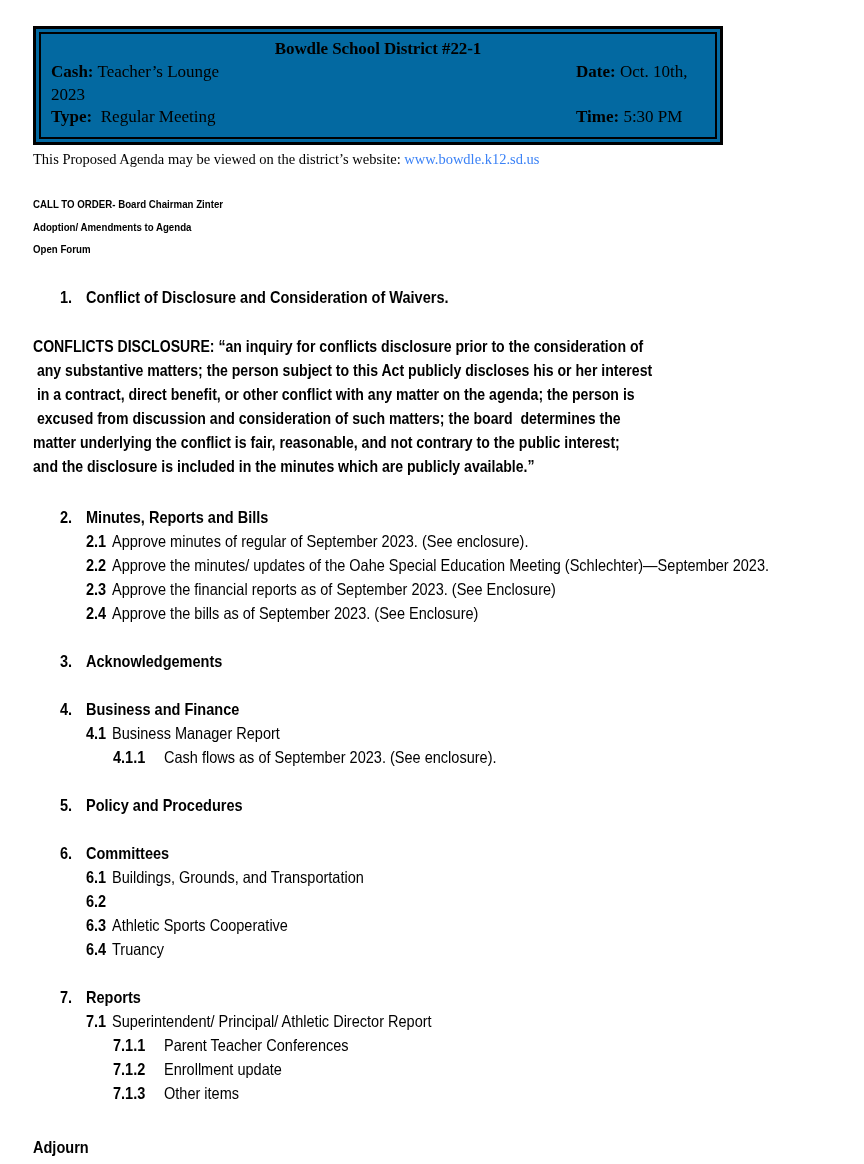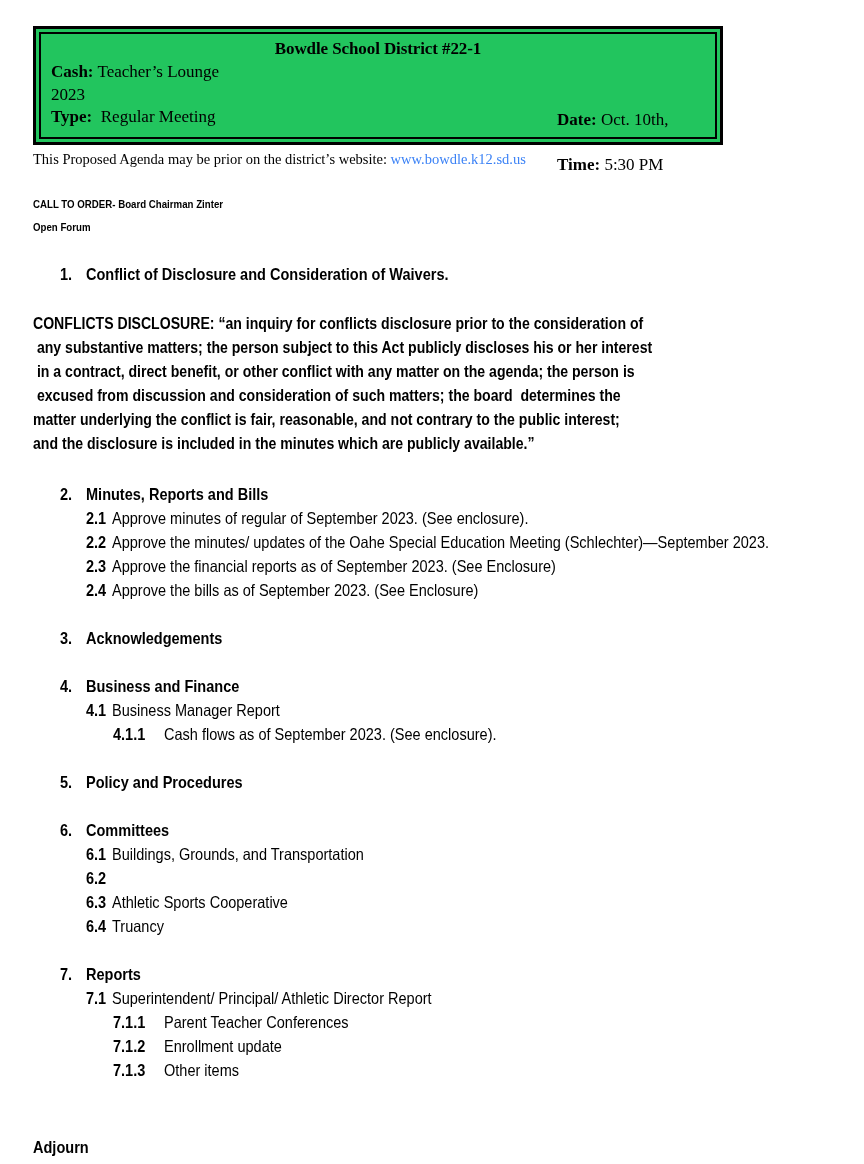--- a/index.html
+++ b/index.html
@@ -26,21 +26,21 @@
 
   
   .header-box {
     position: absolute;
     left: 33px;
     top: 26px;
     width: 690px;
     box-sizing: border-box;
     border: 3px solid #000;
     padding: 3px;
-    background: #22c55e;
+    background: #0369a1;
   }
   .header-box-inner {
     border: 2px solid #000;
     box-sizing: border-box;
     padding: 4px 10px 8px 10px;
     min-height: 96px;
   }
   .hdr-title {
     font-family: "Liberation Serif", "DejaVu Serif", serif;
     font-weight: bold;
@@ -54,24 +54,23 @@
     position: relative;
     font-family: "Liberation Serif", "DejaVu Serif", serif;
     font-size: 17px;
     line-height: 1.32;
   }
   .hdr-label {
     font-weight: bold;
   }
   .hdr-right {
     position: absolute;
-    left: 506px;
+    left: 525px;
     top: 0;
     white-space: nowrap;
-    margin-top: 48px;
   }
   .hdr-wrap-2023 {
     font-family: "Liberation Serif", "DejaVu Serif", serif;
     font-size: 17px;
     line-height: 1.32;
   }
 
   
   .notice {
     position: absolute;
@@ -191,25 +190,26 @@
         <span class="hdr-label">Type:</span>
         <span>&nbsp;<span>Regular Meeting</span></span>
         <span class="hdr-right">
           <span class="hdr-label">Time:</span>
           <span>5:30 PM</span>
         </span>
       </div>
     </div>
   </div>
 
-  <div class="notice"><span>This Proposed Agenda may be prior on the district’s website: </span><span class="link">www.bowdle.k12.sd.us</span></div>
+  <div class="notice"><span>This Proposed Agenda may be viewed on the district’s website: </span><span class="link">www.bowdle.k12.sd.us</span></div>
 
   <div class="body-block">
 
     <div class="lead-line"><span class="cond">CALL TO ORDER- Board Chairman Zinter</span></div>
+    <div class="lead-line"><span class="cond">Adoption/ Amendments to Agenda</span></div>
     <div class="lead-line"><span class="cond">Open Forum</span></div>
 
     <div class="spacer-md"></div>
 
     <div class="row l1">
       <span class="num"><span class="cond">1.</span></span>
       <span class="txt"><span class="cond">Conflict of Disclosure and Consideration of Waivers.</span></span>
     </div>
 
     <div class="spacer-lg"></div>

